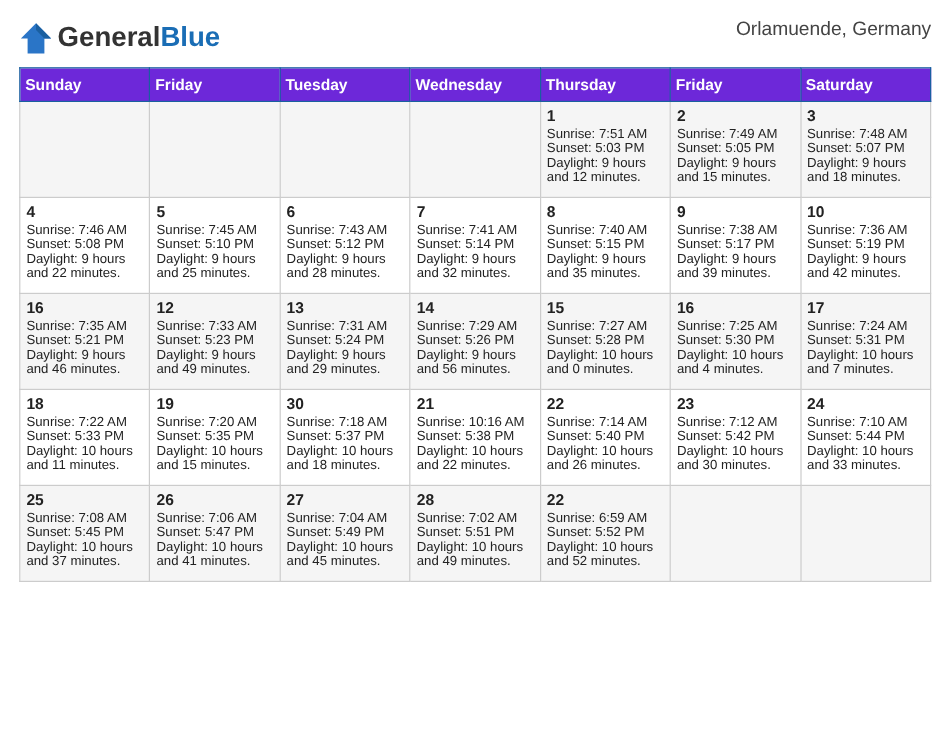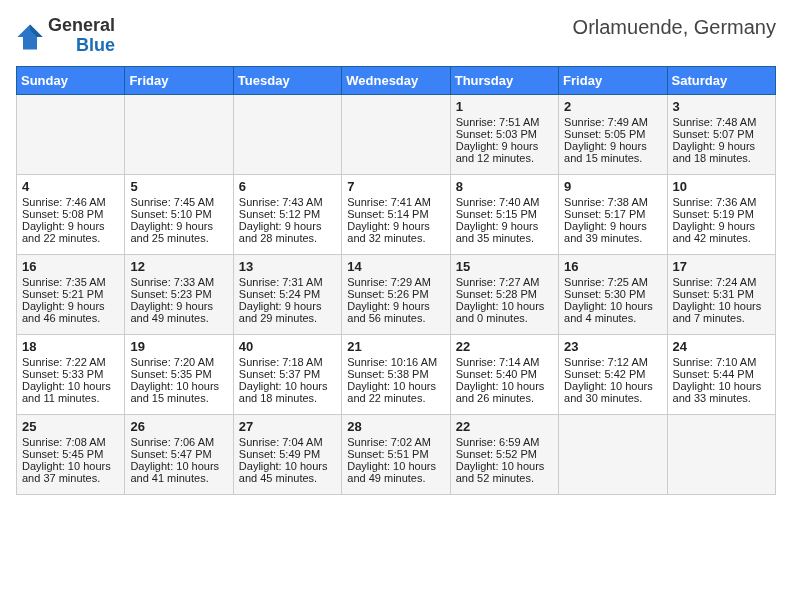--- a/index.html
+++ b/index.html
@@ -15,22 +15,21 @@
       justify-content: space-between;
       align-items: flex-start;
       margin-bottom: 10px;
     }
     .logo {
       display: flex;
       align-items: center;
     }
     .logo-text {
       display: flex;
-      flex-direction: column;
-      font-size: 18px;
+      font-size: 23px;
       font-weight: bold;
       line-height: 1.1;
     }
     .logo-text .general { color: #333; }
     .logo-text .blue { color: #1a6db5; text-align: right; }
     .logo-icon {
       width: 28px;
       height: 28px;
       margin-right: 4px;
       margin-top: 2px;
@@ -38,31 +37,31 @@
     .title-block {
       text-align: right;
     }
     .title-block h1 {
       font-size: 32px;
       font-weight: bold;
       color: #222;
       line-height: 1.1;
     }
     .title-block h2 {
-      font-size: 20px;
+      font-size: 16px;
       font-weight: normal;
       color: #444;
     }
     table {
       width: 100%;
       border-collapse: collapse;
       table-layout: fixed;
     }
     thead tr th {
-      background-color: #3b82f6;
+      background-color: #6d28d9;
       color: #fff;
       font-size: 13px;
       font-weight: bold;
       padding: 6px 4px;
       border: 1px solid #1a5fa0;
       text-align: left;
     }
     tbody tr td {
       border: 1px solid #ccc;
       vertical-align: top;
@@ -254,21 +253,21 @@
           <div>and 11 minutes.</div>
         </td>
         <td>
           <span class="day-num">19</span>
           <div>Sunrise: 7:20 AM</div>
           <div>Sunset: 5:35 PM</div>
           <div>Daylight: 10 hours</div>
           <div>and 15 minutes.</div>
         </td>
         <td>
-          <span class="day-num">40</span>
+          <span class="day-num">30</span>
           <div>Sunrise: 7:18 AM</div>
           <div>Sunset: 5:37 PM</div>
           <div>Daylight: 10 hours</div>
           <div>and 18 minutes.</div>
         </td>
         <td>
           <span class="day-num">21</span>
           <div>Sunrise: 10:16 AM</div>
           <div>Sunset: 5:38 PM</div>
           <div>Daylight: 10 hours</div>

